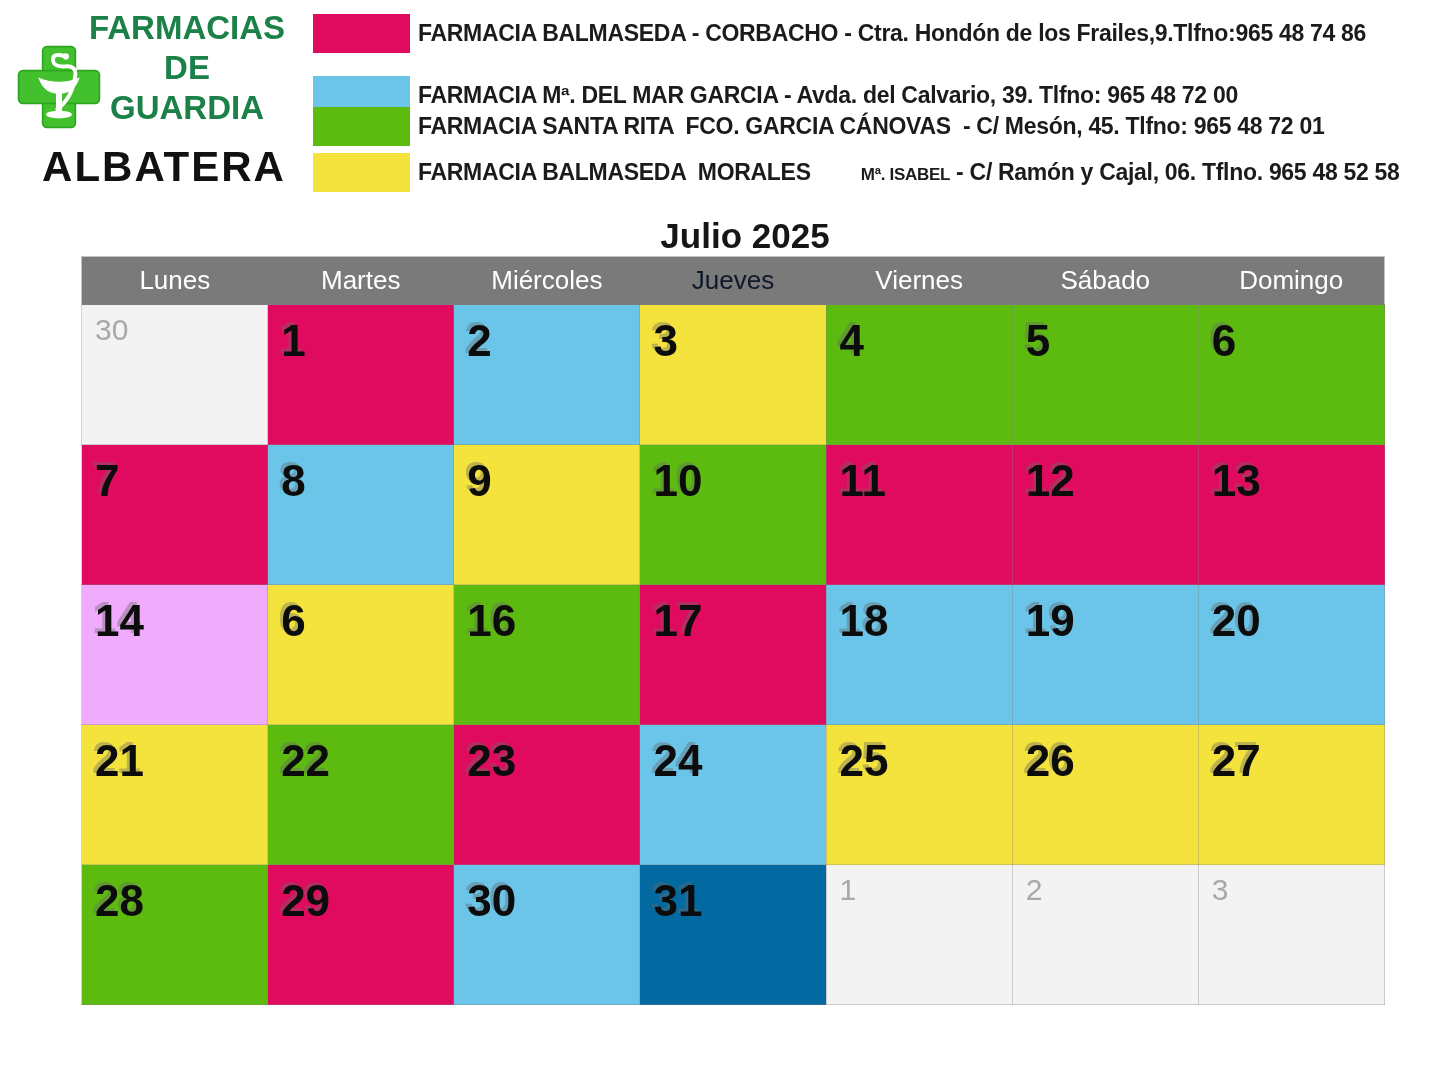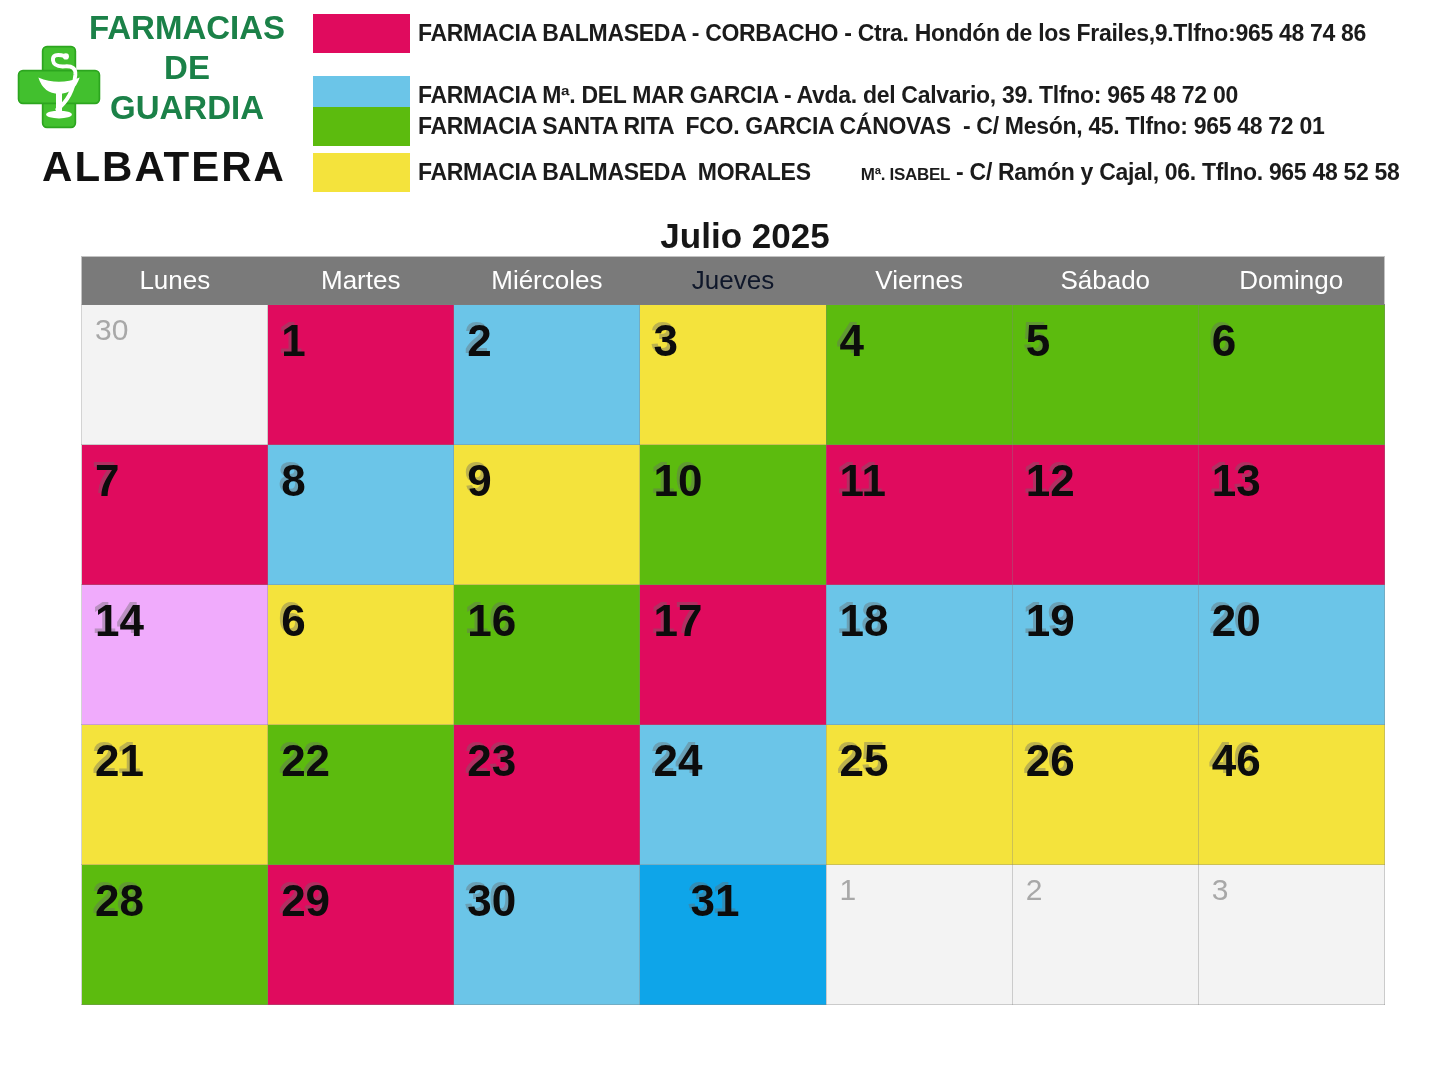--- a/index.html
+++ b/index.html
@@ -171,34 +171,34 @@
           <td style="background-color: rgb(107, 197, 232);">
             <span class="day-num">24</span>
           </td>
           <td style="background-color: rgb(244, 227, 60);">
             <span class="day-num">25</span>
           </td>
           <td style="background-color: rgb(244, 227, 60);">
             <span class="day-num">26</span>
           </td>
           <td style="background-color: rgb(244, 227, 60);">
-            <span class="day-num">46</span>
+            <span class="day-num">27</span>
           </td>
         </tr>
         <tr>
           <td style="background-color: rgb(92, 187, 14);">
             <span class="day-num">28</span>
           </td>
           <td style="background-color: rgb(224, 11, 94);">
             <span class="day-num">29</span>
           </td>
           <td style="background-color: rgb(107, 197, 232);">
             <span class="day-num">30</span>
           </td>
-          <td style="background-color: #0ea5e9; padding-left: 37px;">
+          <td style="background-color: #0369a1;">
             <span class="day-num">31</span>
           </td>
           <td style="background-color: rgb(243, 243, 243);">
             <span class="day-num other" style="color: rgb(168, 168, 168);">1</span>
           </td>
           <td style="background-color: rgb(243, 243, 243);">
             <span class="day-num other" style="color: rgb(168, 168, 168);">2</span>
           </td>
           <td style="background-color: rgb(243, 243, 243);">
             <span class="day-num other" style="color: rgb(168, 168, 168);">3</span>

